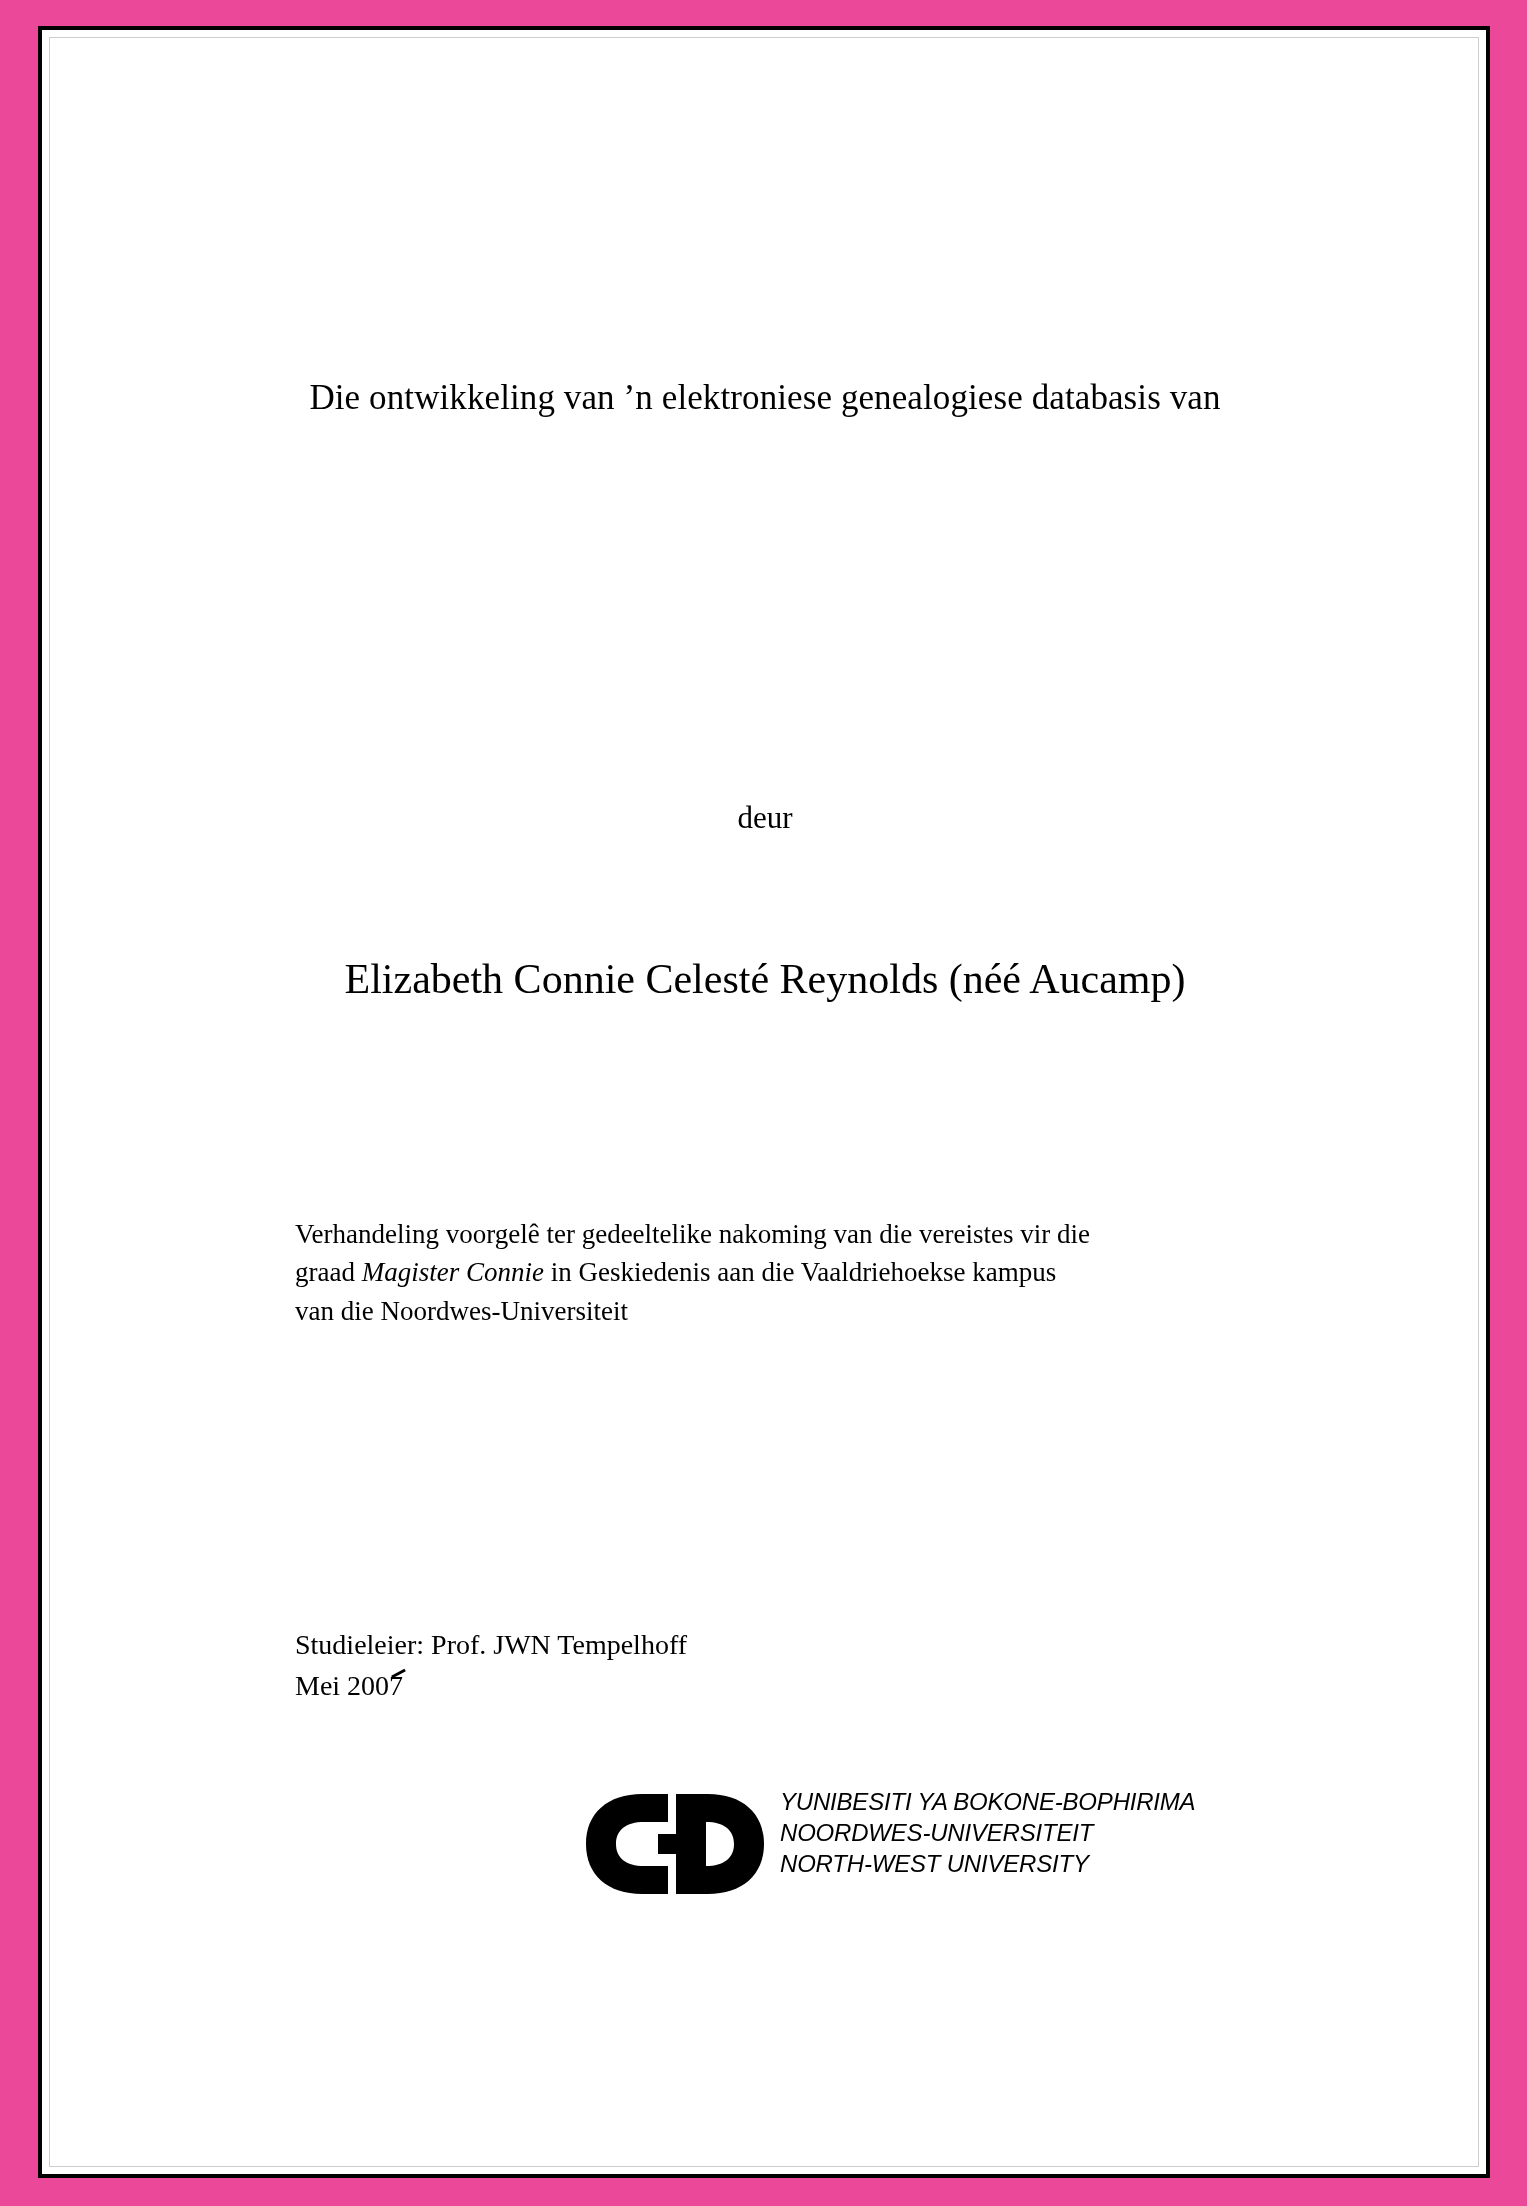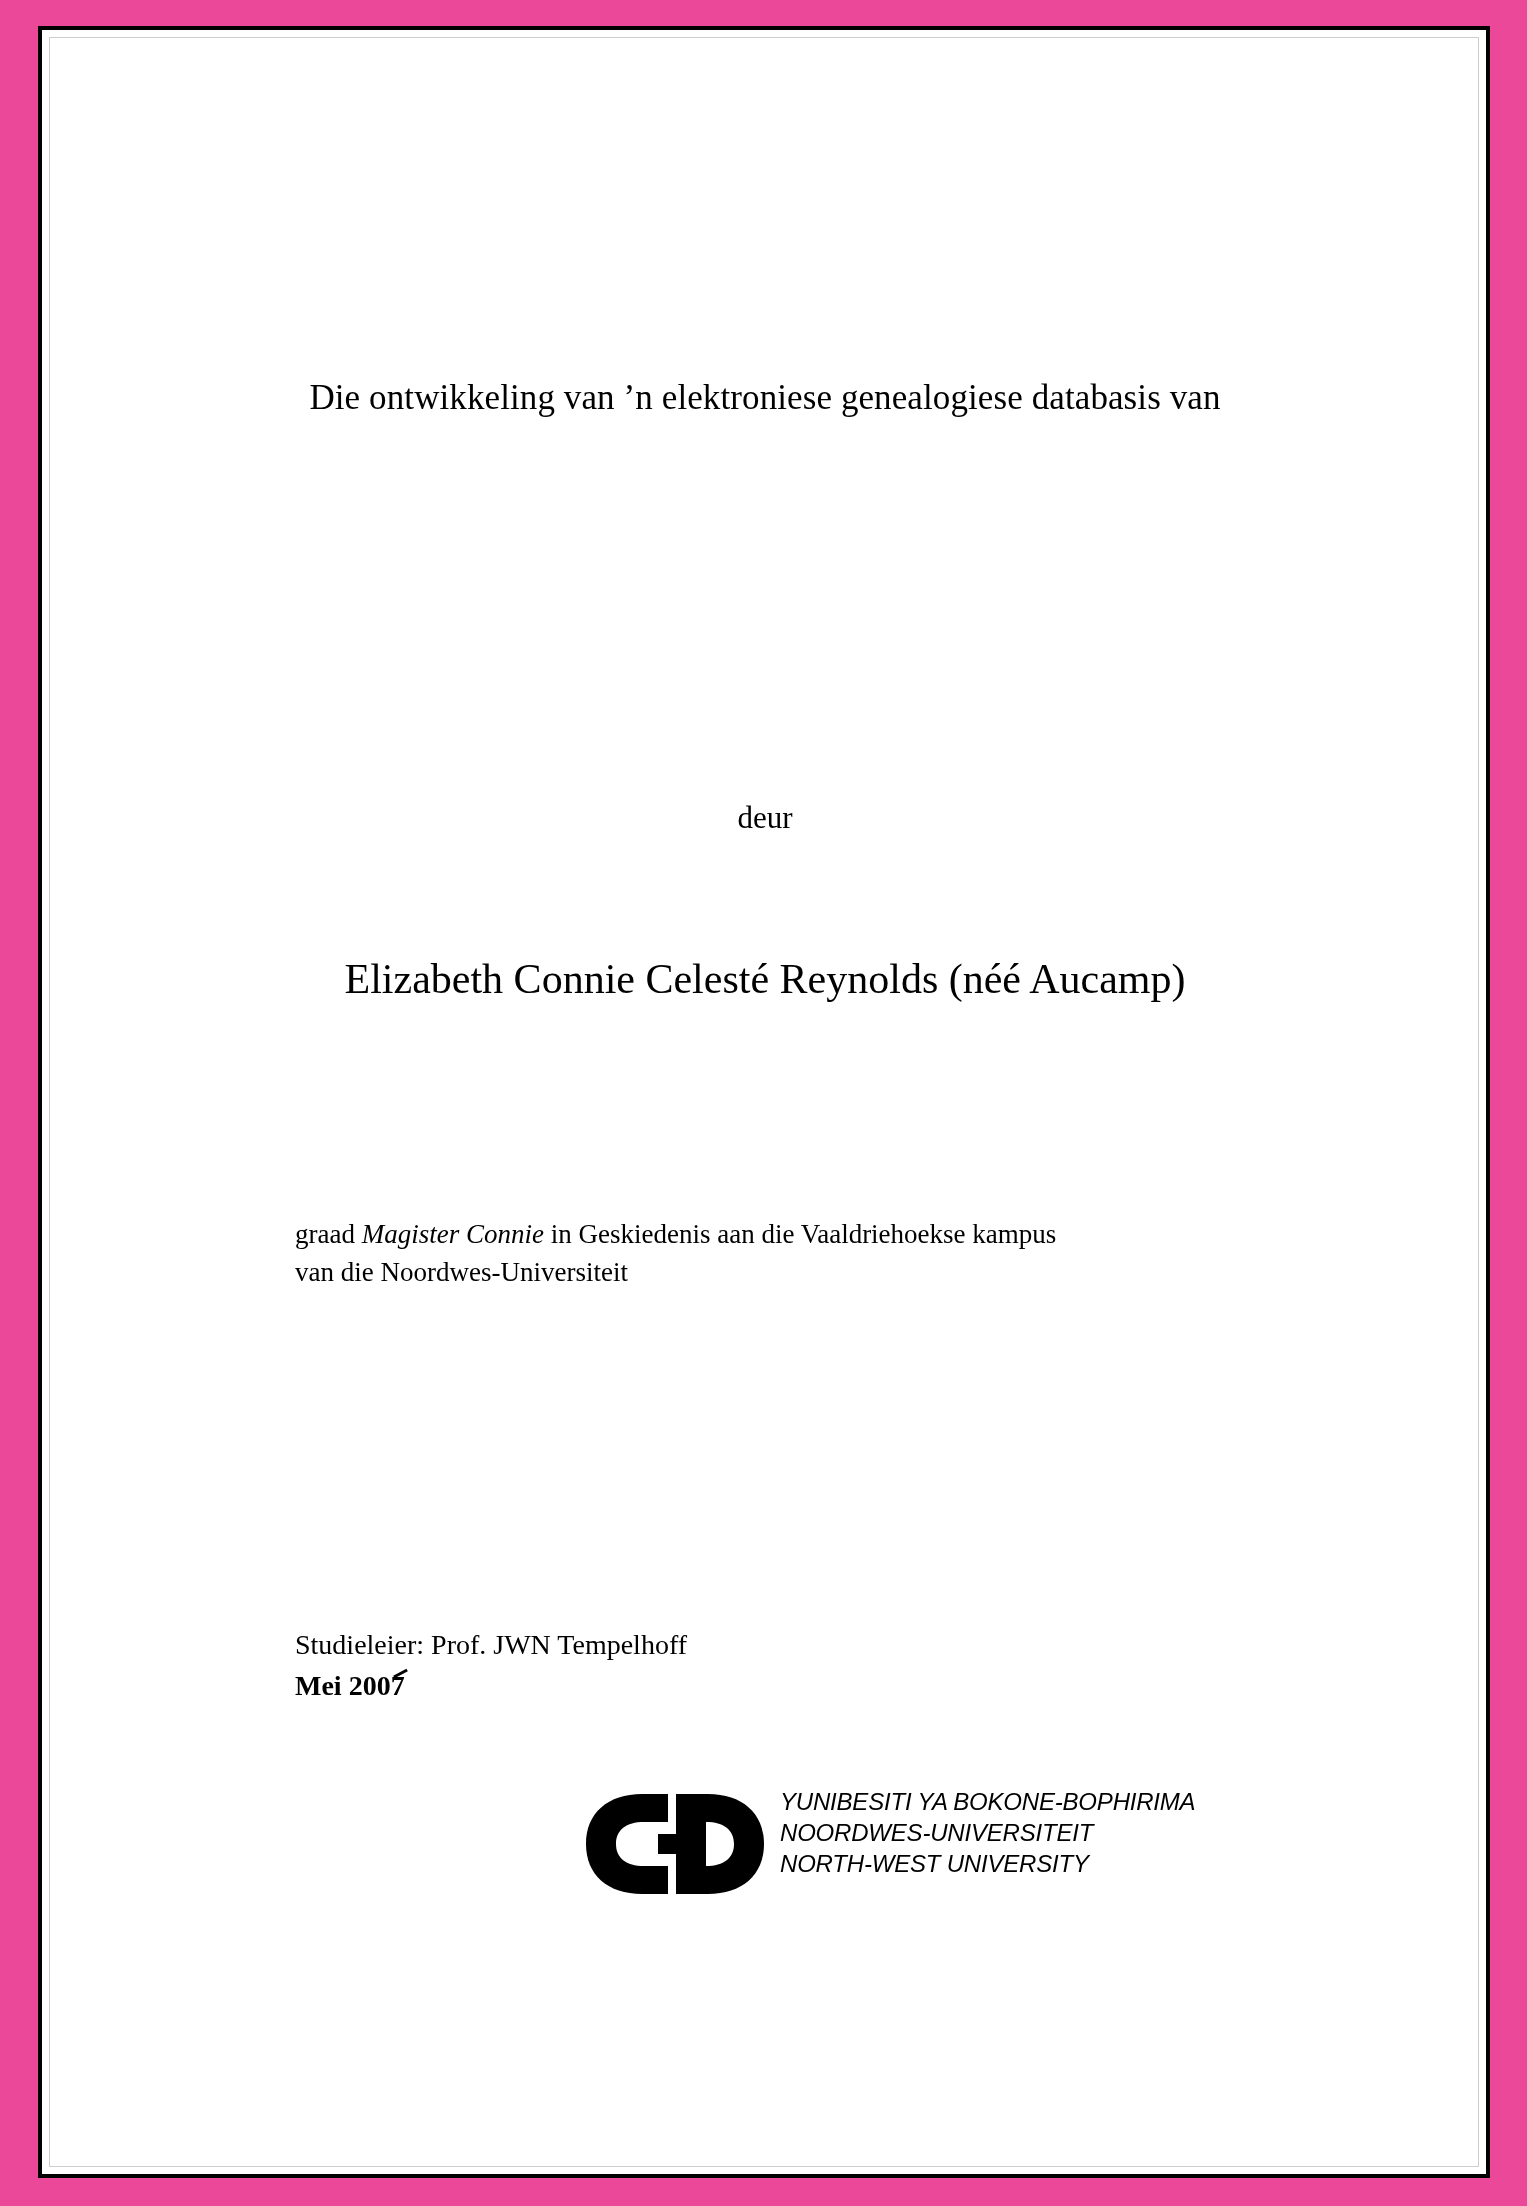--- a/index.html
+++ b/index.html
@@ -107,21 +107,20 @@
     position: absolute;
     left: 145px;
     top: 1625px;
     width: 900px;
     font-size: 28px;
     line-height: 1.45;
   }
   .date {
     position: relative;
     display: inline-block;
-    font-weight: bold;
   }
   
   .date::after {
     content: "";
     position: absolute;
     right: -3px;
     top: 6px;
     width: 15px;
     height: 3px;
     background: #000;
@@ -167,20 +166,21 @@
 
     <div class="title-block">
       <div class="title-line">Die ontwikkeling van ’n elektroniese genealogiese databasis van</div>
     </div>
 
     <div class="deur">deur</div>
 
     <div class="author">Elizabeth Connie Celesté Reynolds (néé Aucamp)</div>
 
     <div class="statement">
+      <div class="just">Verhandeling voorgelê ter gedeeltelike nakoming van die vereistes vir die</div>
       <div><span>graad </span><span class="ital">Magister Connie</span><span> in Geskiedenis aan die Vaaldriehoekse kampus</span></div>
       <div>van die Noordwes-Universiteit</div>
     </div>
 
     <div class="supervisor">
       <div>Studieleier: Prof. JWN Tempelhoff</div>
       <div class="date">Mei 2007</div>
     </div>
 
     <div class="logo-block">

